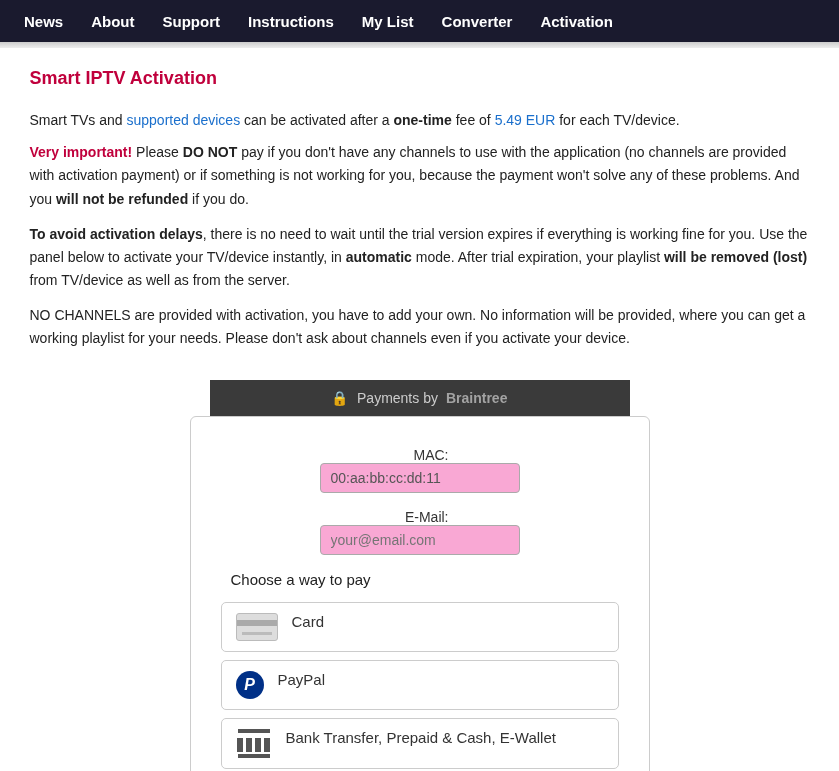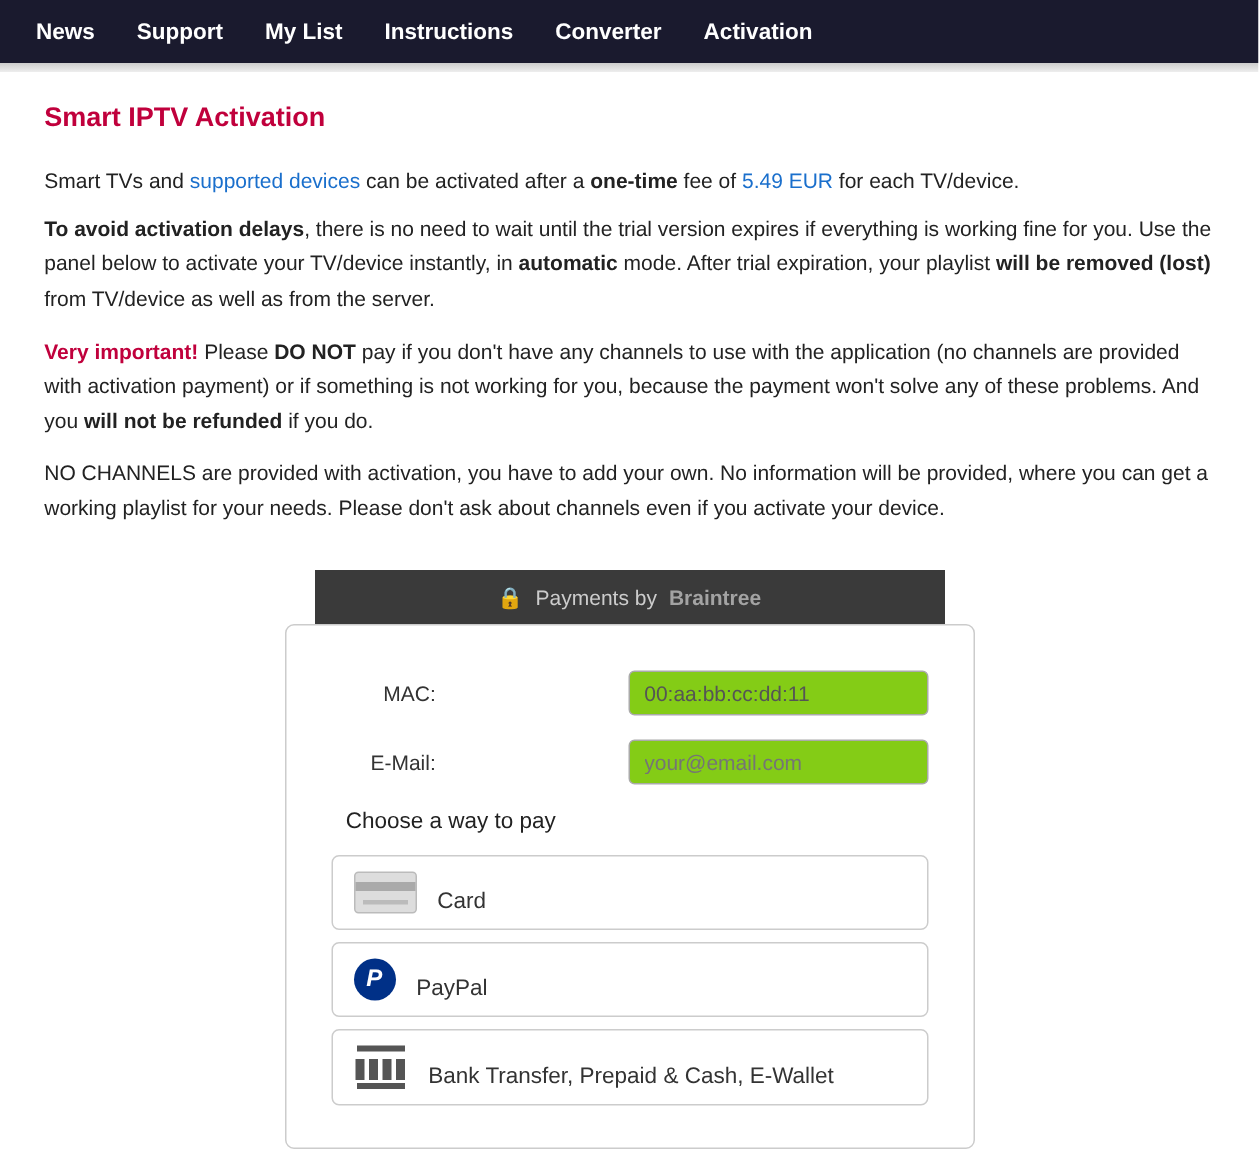--- a/index.html
+++ b/index.html
@@ -104,48 +104,49 @@
       border-radius: 6px;
       max-width: 460px;
       margin: 0 auto;
       padding: 30px 30px 20px 30px;
     }
 
     .form-row {
       display: flex;
       align-items: center;
       margin-bottom: 16px;
-      justify-content: space-between;
+      justify-content: flex-end;
+      flex-direction: column;
     }
     .form-row label {
       width: 70px;
       text-align: right;
       margin-right: 12px;
       font-size: 14px;
       color: #333;
     }
     .form-row input {
       width: 200px;
       padding: 6px 10px;
       border: 1px solid #aaa;
       border-radius: 4px;
       font-size: 14px;
       color: #555;
-      background: #84cc16;
+      background: #f9a8d4;
     }
 
     .choose-pay-label {
       font-size: 15px;
       margin-bottom: 14px;
       margin-left: 10px;
     }
 
     .pay-option {
       display: flex;
-      align-items: flex-end;
+      align-items: flex-start;
       border: 1px solid #ccc;
       border-radius: 5px;
       padding: 10px 14px;
       margin-bottom: 8px;
       cursor: pointer;
       gap: 14px;
       font-size: 15px;
       color: #333;
     }
 
@@ -218,42 +219,43 @@
       height: 4px;
       background: #555;
       margin-bottom: 1px;
     }
   </style>
 </head>
 <body>
 
 <nav class="navbar">
   <a href="#">News</a>
+  <a href="#">About</a>
   <a href="#">Support</a>
+  <a href="#">Instructions</a>
   <a href="#">My List</a>
-  <a href="#">Instructions</a>
   <a href="#">Converter</a>
   <a href="#">Activation</a>
 </nav>
 <div class="nav-divider"></div>
 
 <div class="content">
 
   <h1 class="page-title">Smart IPTV Activation</h1>
 
   <p class="intro-text">
     <span>Smart TVs and </span><a href="#">supported devices</a><span> can be activated after a </span><strong>one-time</strong><span> fee of </span><span class="price">5.49 EUR</span><span> for each TV/device.</span>
   </p>
 
   <p class="intro-text warning-block">
+    <span class="very-important">Very important!</span><span> Please </span><strong>DO NOT</strong><span> pay if you don't have any channels to use with the application (no channels are provided with activation payment) or if something is not working for you, because the payment won't solve any of these problems. And you </span><strong>will not be refunded</strong><span> if you do.</span>
+  </p>
+
+  <p class="intro-text warning-block">
     <strong>To avoid activation delays</strong><span>, there is no need to wait until the trial version expires if everything is working fine for you. Use the panel below to activate your TV/device instantly, in </span><strong>automatic</strong><span> mode. After trial expiration, your playlist </span><strong>will be removed (lost)</strong><span> from TV/device as well as from the server.</span>
-  </p>
-
-  <p class="intro-text warning-block">
-    <span class="very-important">Very important!</span><span> Please </span><strong>DO NOT</strong><span> pay if you don't have any channels to use with the application (no channels are provided with activation payment) or if something is not working for you, because the payment won't solve any of these problems. And you </span><strong>will not be refunded</strong><span> if you do.</span>
   </p>
 
   <p class="intro-text warning-block">
     <span class="no-channels">NO CHANNELS</span><span> are provided with activation, you have to add your own. No information will be provided, where you can get a working playlist for your needs. Please don't ask about channels even if you activate your device.</span>
   </p>
 
   <div class="payment-section">
     <div class="braintree-bar">
       <span class="lock-icon">🔒</span>
       <span>Payments by</span>

